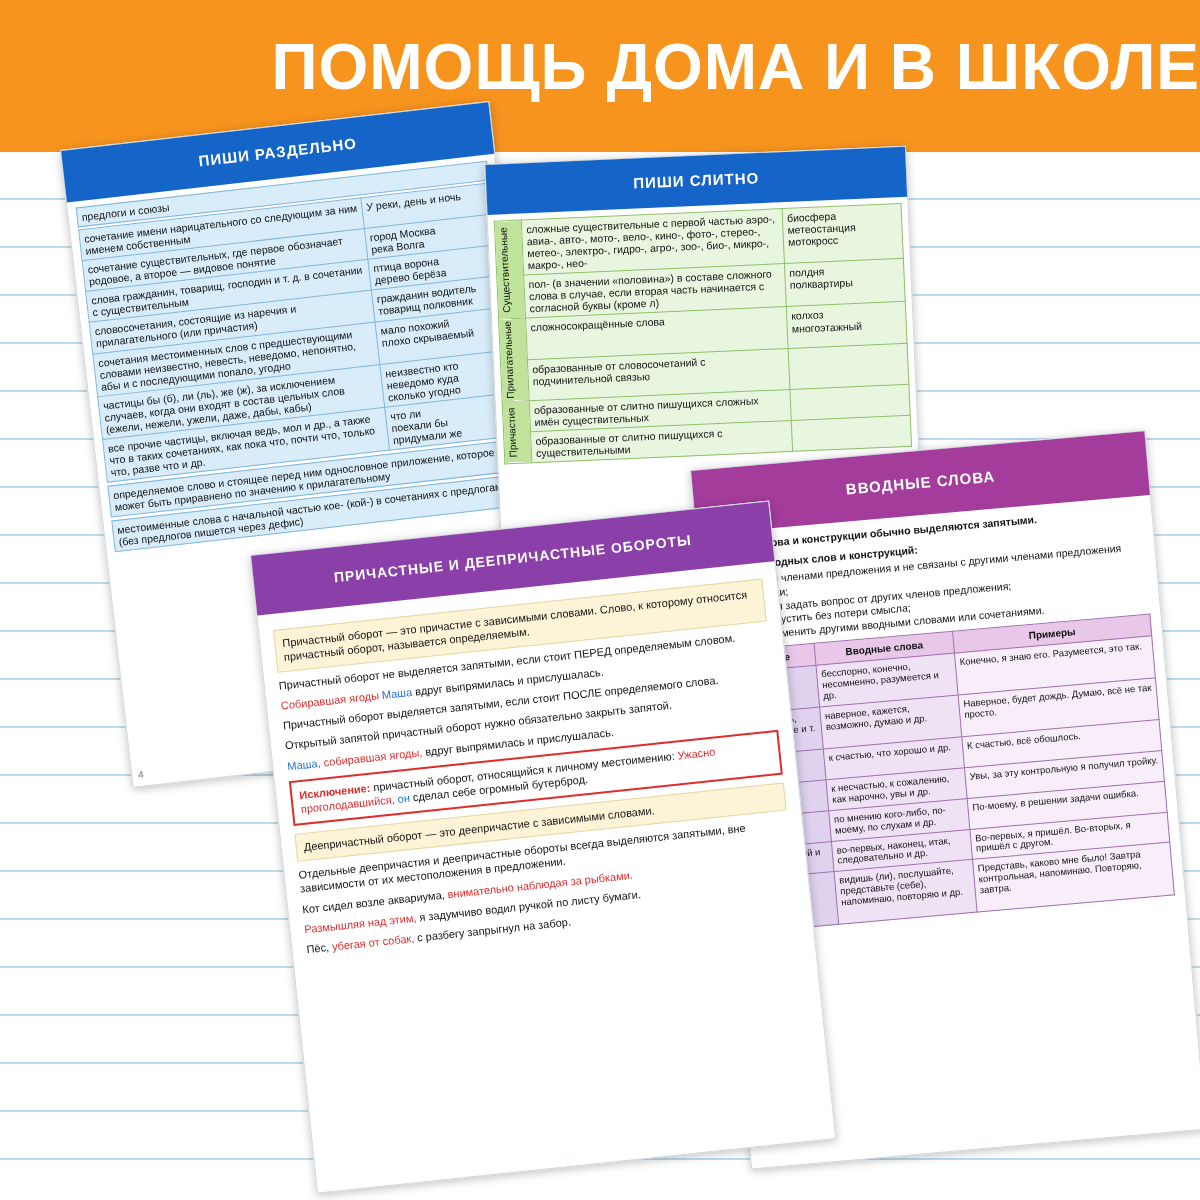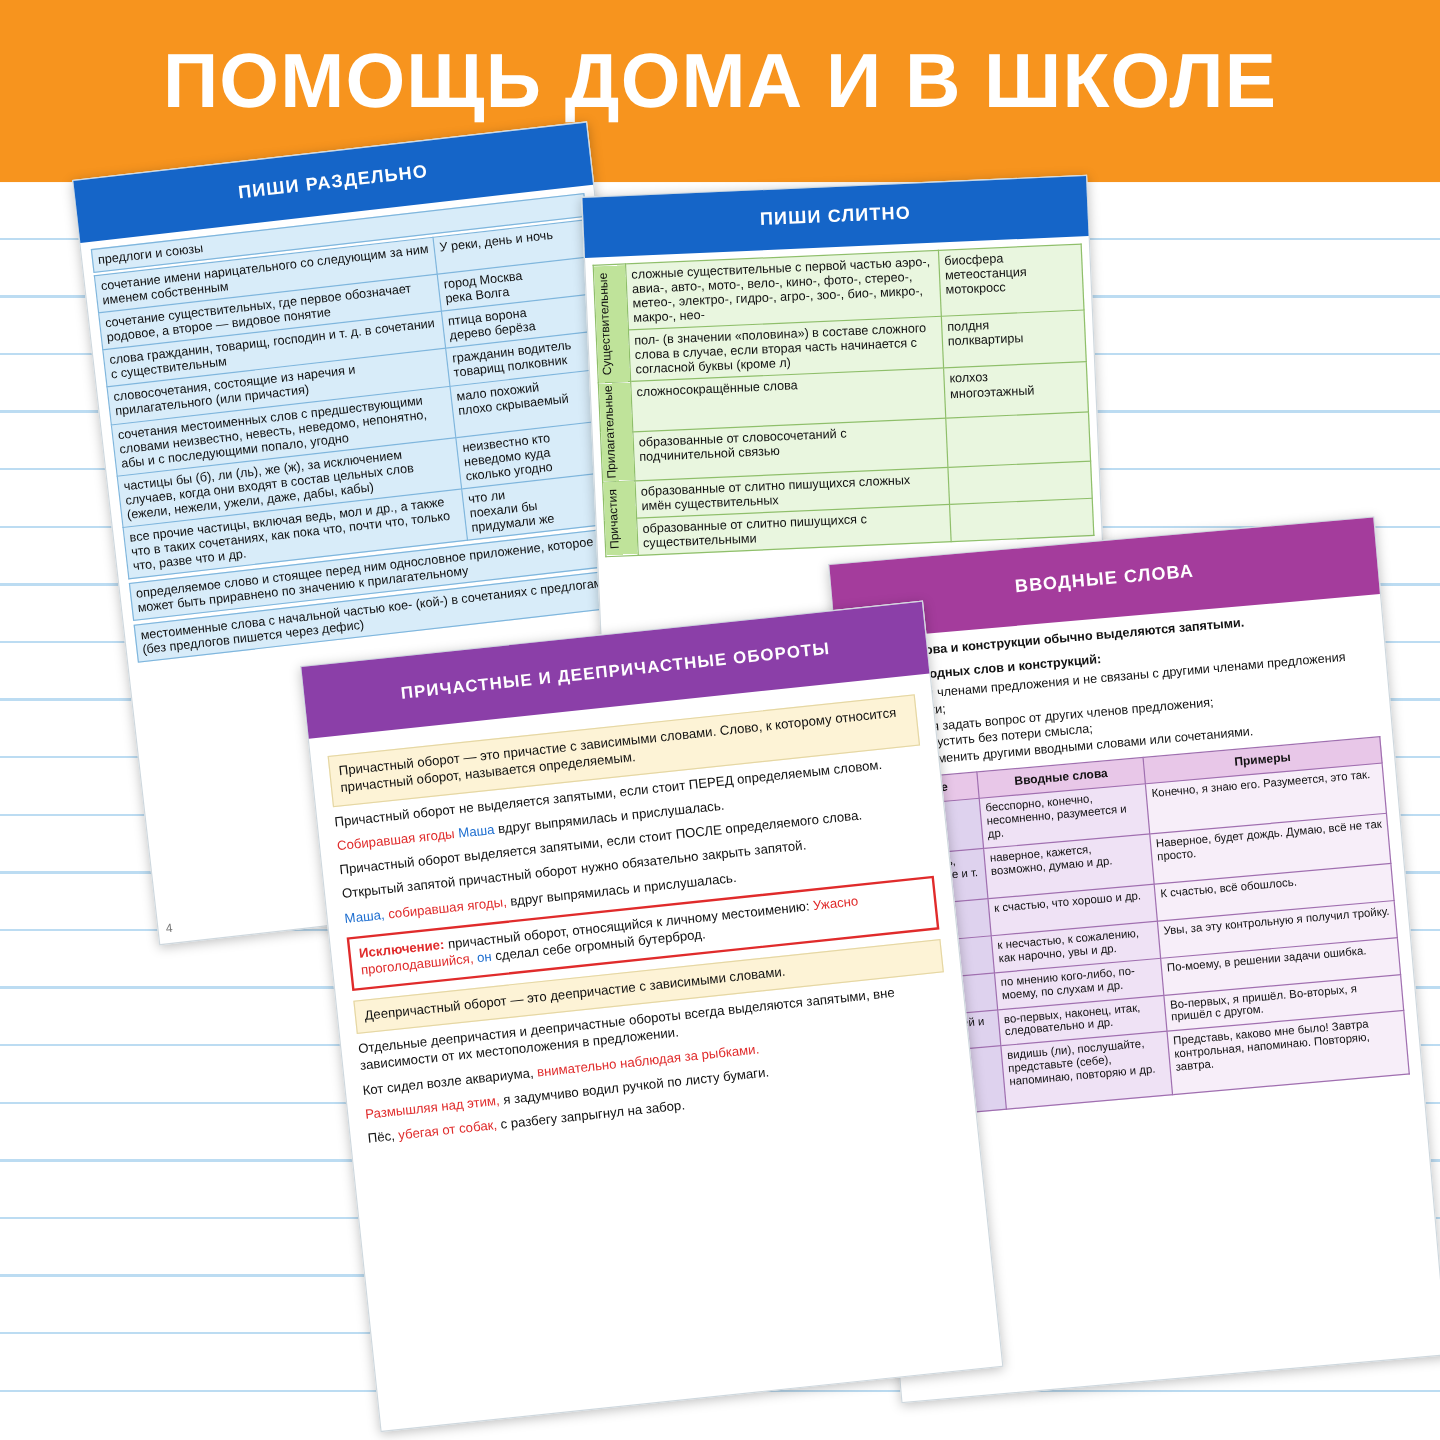--- a/index.html
+++ b/index.html
@@ -9,21 +9,21 @@
   }
   
   #bg-orange{
     position:absolute;left:0;top:0;width:1200px;height:152px;background:#F7941E;
   }
   #bg-lines{
     position:absolute;left:0;top:152px;width:1200px;height:1048px;background:#ffffff;
     background-image:repeating-linear-gradient(to bottom,#ffffff 0px,#ffffff 46px,#bcdcf2 46px,#bcdcf2 48px);
   }
   #banner-title{
-    position:absolute;left:0;top:30px;width:1200px;text-align:center;
+    position:absolute;left:0;top:30px;width:1200px;text-align:right;
     font-size:64px;font-weight:bold;color:#ffffff;letter-spacing:1px;
     font-family:"Liberation Sans", sans-serif;
   }
   
   .booklet{position:absolute;}
   .page{position:absolute;background:#ffffff;box-shadow:0 2px 10px rgba(0,0,0,.25);}
   .hdr{color:#fff;font-weight:bold;letter-spacing:1px;text-align:center;}
   table{border-collapse:collapse;width:100%;}
   td,th{vertical-align:top;}
 

